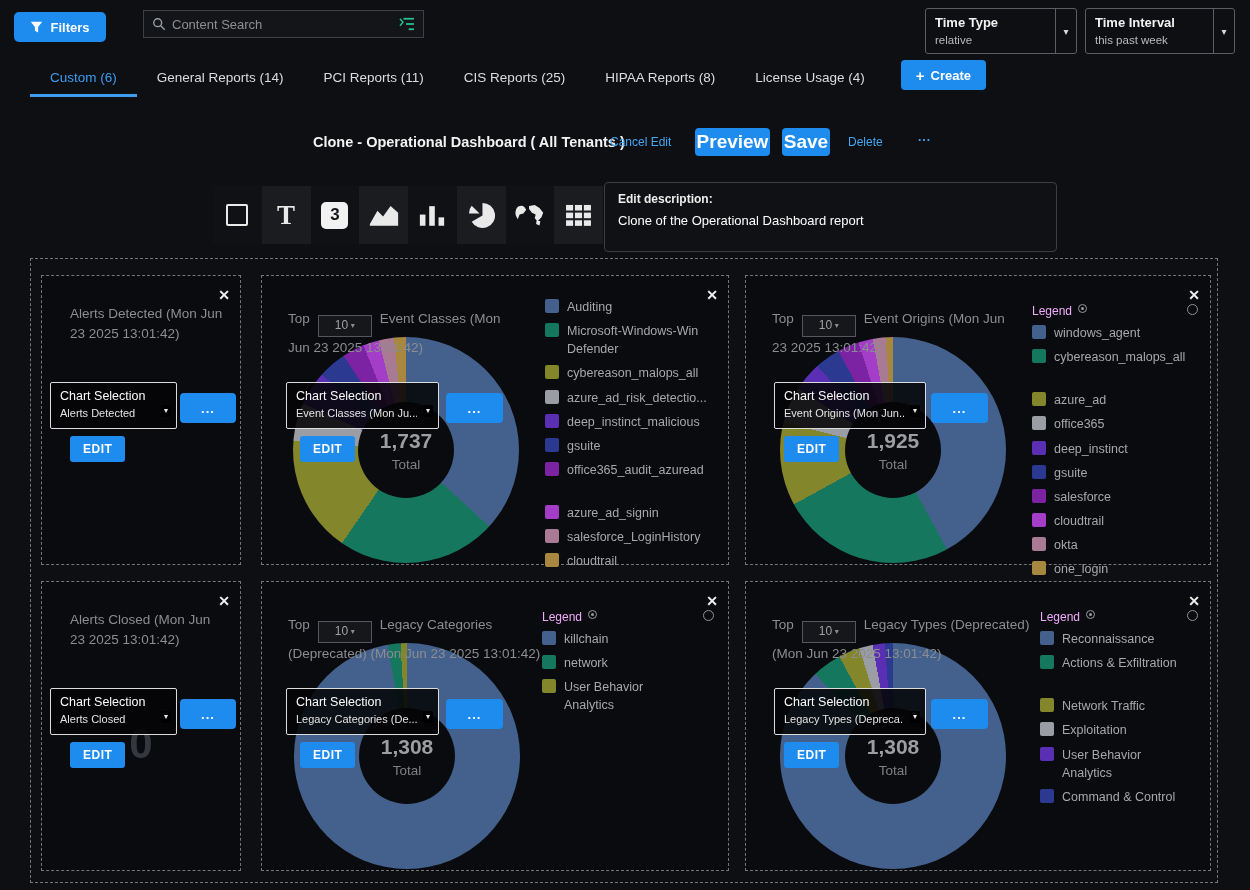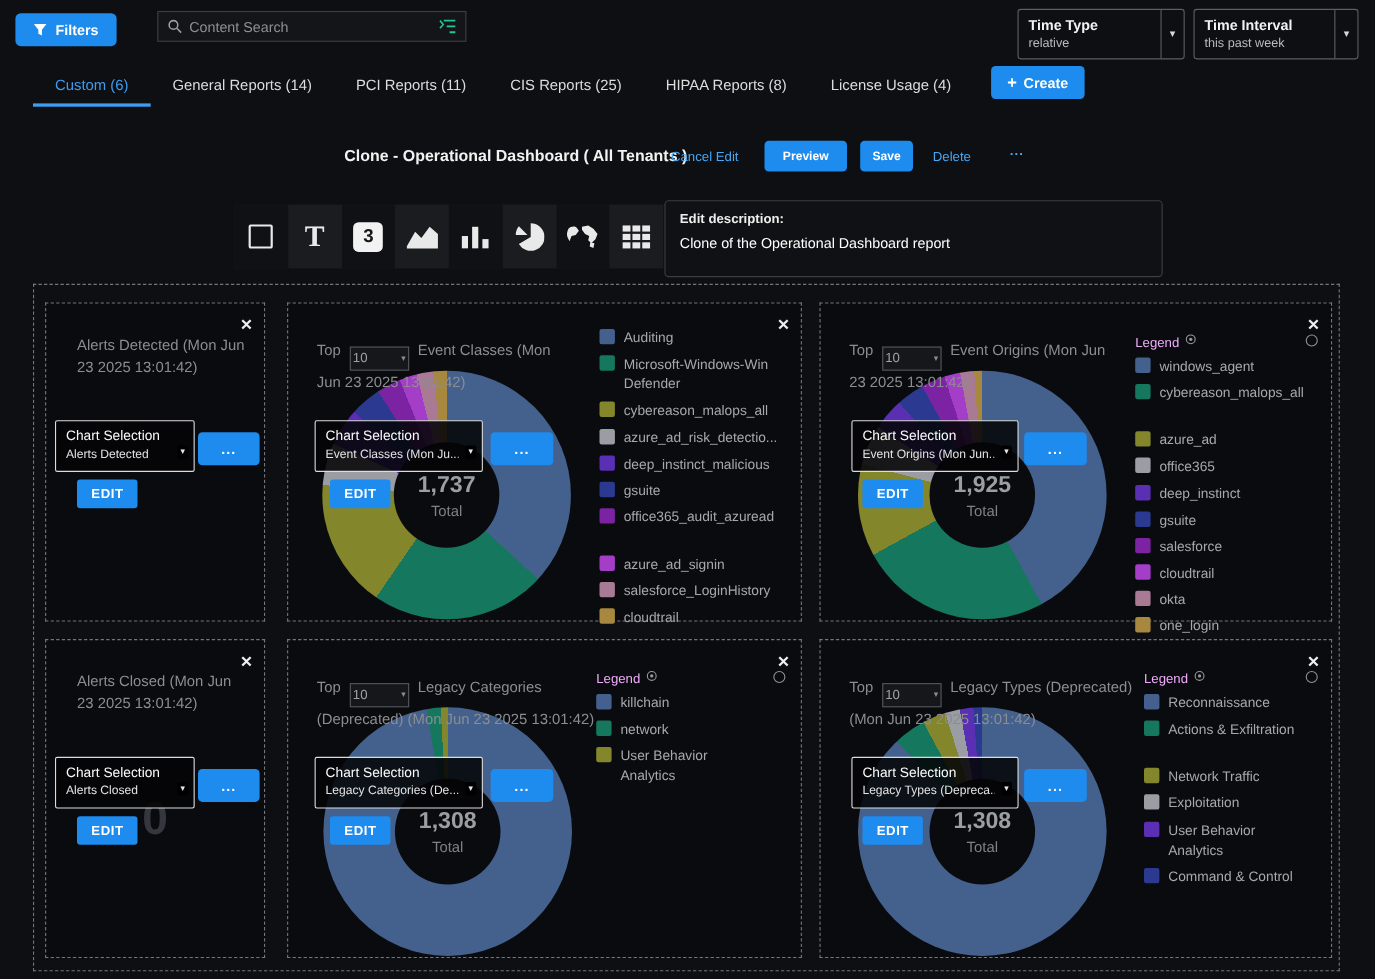--- a/index.html
+++ b/index.html
@@ -55,21 +55,21 @@
     padding:0 15px; display:flex; align-items:center; gap:6px; cursor:pointer;
     font-family:"Liberation Sans", sans-serif;
   }
   .create-btn .plus { font-size:15px; font-weight:700; }
 
   
   .dash-title { position:absolute; left:313px; top:134px; font-size:14.5px; font-weight:700; color:#f2f2f2; }
   .link-blue { color:#45a7f5; font-size:12px; cursor:pointer; background:none; border:none; font-family:"Liberation Sans", sans-serif; }
   .btn-blue {
     background:#1e8bef; color:#fff; border:none; border-radius:4px;
-    font-size:11px; font-weight:700; cursor:pointer;
+    font-size:19px; font-weight:700; cursor:pointer;
     font-family:"Liberation Sans", sans-serif;
   }
   #cancelEdit { position:absolute; left:610px; top:135px; }
   #previewBtn { position:absolute; left:695px; top:128px; width:75px; height:28px; }
   #saveBtn    { position:absolute; left:782px; top:128px; width:48px; height:28px; }
   #deleteBtn  { position:absolute; left:848px; top:135px; }
   #titleMore  { position:absolute; left:918px; top:130px; font-weight:700; letter-spacing:1px; }
 
   
   .palette {
@@ -105,21 +105,21 @@
     position:absolute; right:10px; top:12px; font-size:14px; font-weight:700;
     color:#efefef; cursor:pointer; z-index:8; line-height:1;
   }
   .chart-header {
     position:absolute; left:26px; top:32px; font-size:13.5px;
     color:#8b8d90; line-height:21px; z-index:3;
   }
   .mini-select {
     display:inline-flex; align-items:center; justify-content:space-between;
     width:54px; height:22px; border:1px solid #55575e; background:#16171b;
-    color:#9fa1a5; font-size:12px; padding:0 2px; margin:0 8px;
+    color:#9fa1a5; font-size:12px; padding:0 16px; margin:0 8px;
     vertical-align:-6px; cursor:pointer;
   }
   .mini-select .ms-caret { font-size:8px; color:#8a8c90; }
   .donut { position:absolute; width:226px; height:226px; border-radius:50%; z-index:1; }
   .hole {
     position:absolute; left:50%; top:50%; transform:translate(-50%,-50%);
     width:96px; height:96px; border-radius:50%; background:#0a0b0e;
     display:flex; flex-direction:column; align-items:center; justify-content:center;
   }
   .total-num { font-size:21px; font-weight:700; color:#9c9ea1; }

